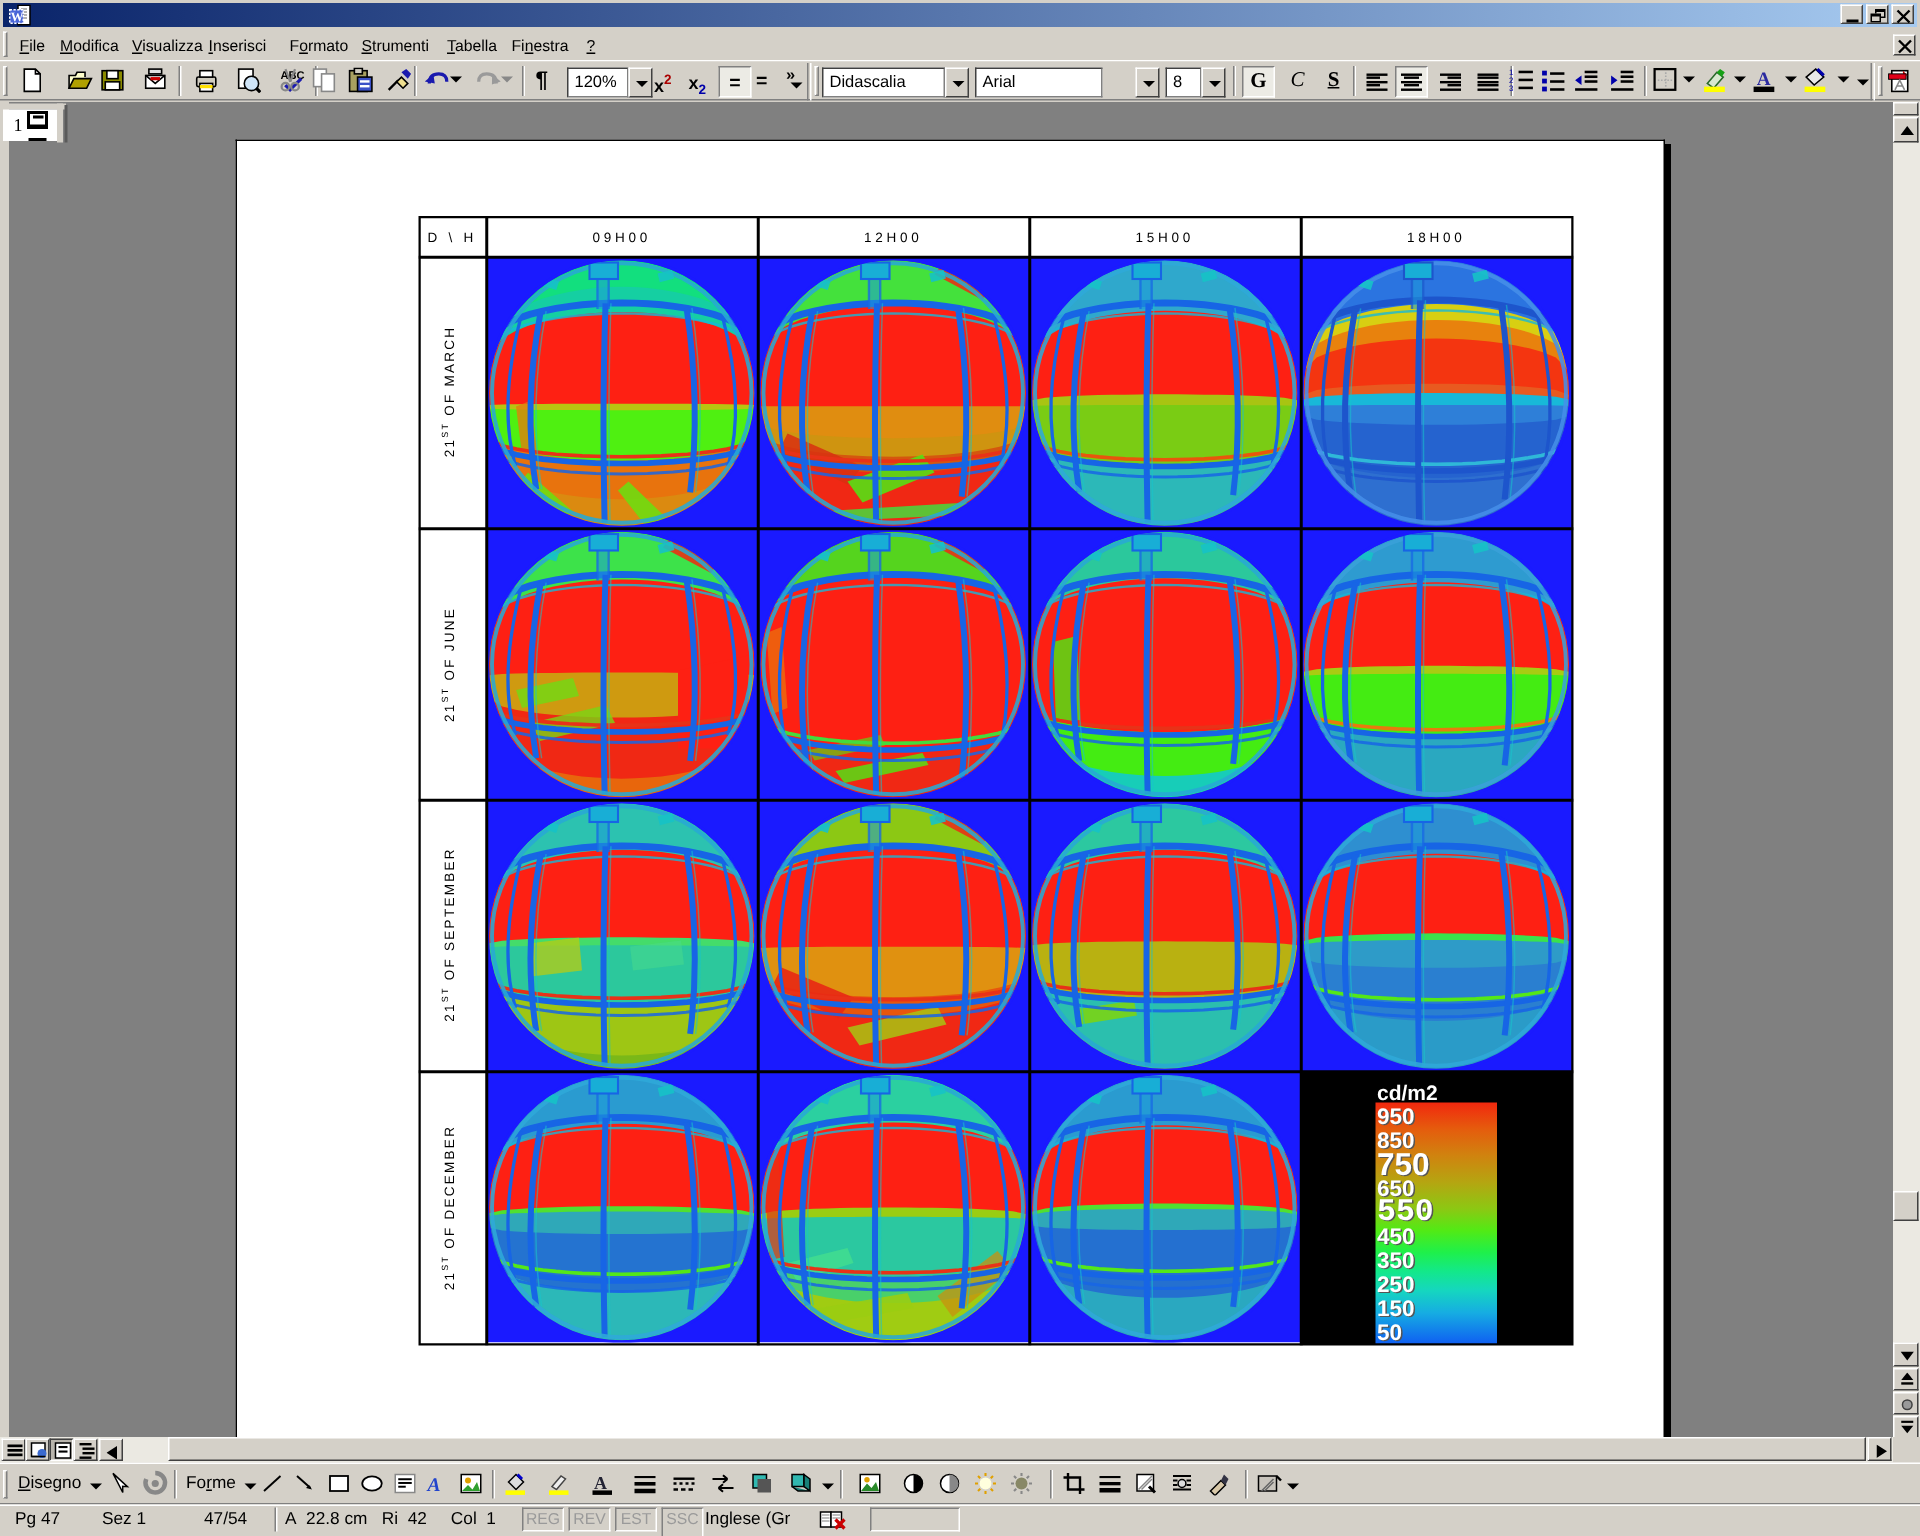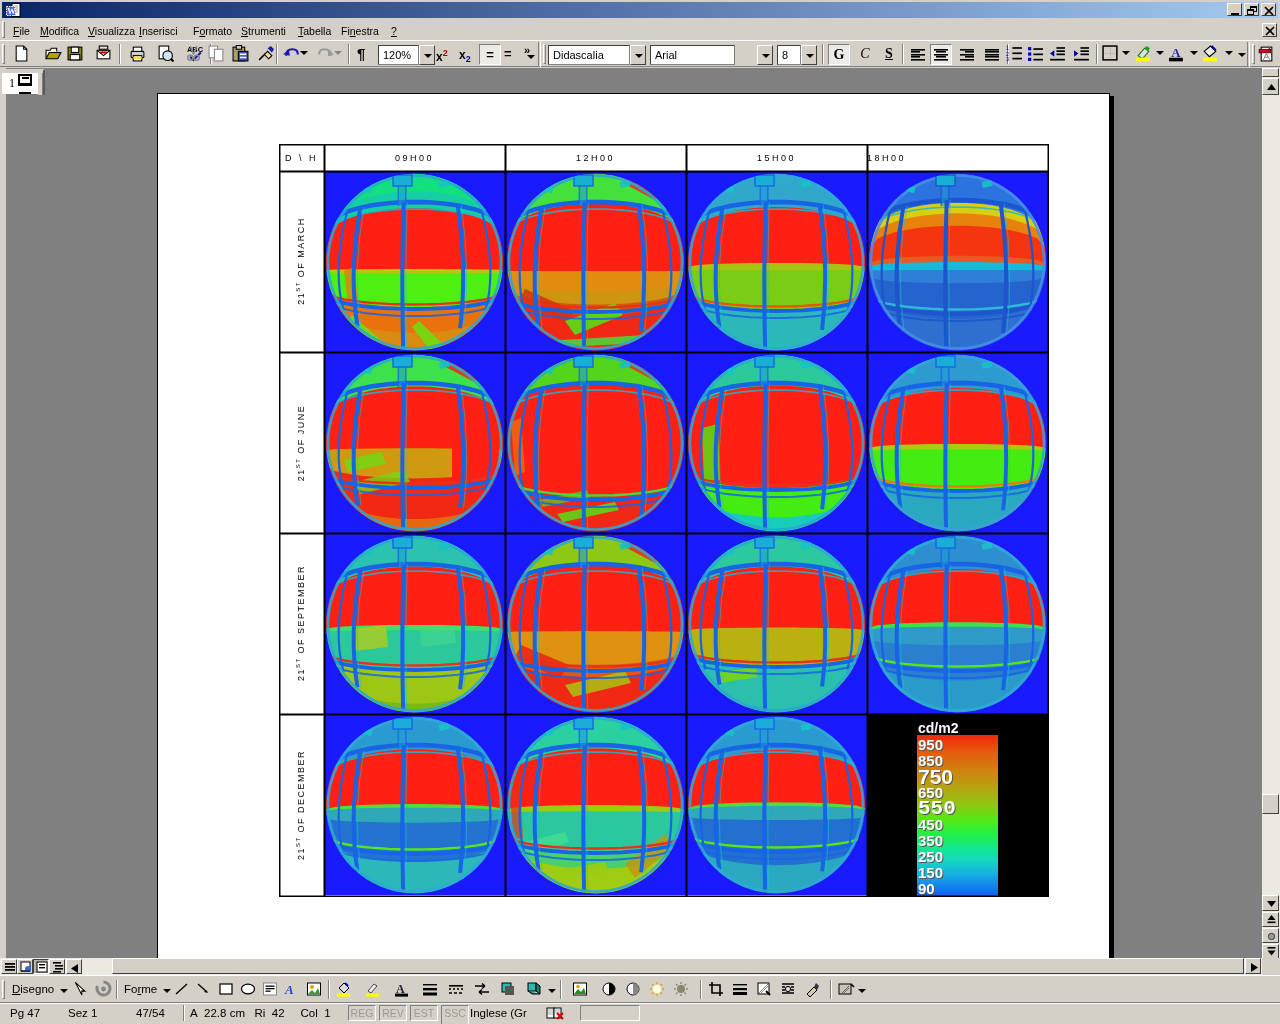--- a/index.html
+++ b/index.html
@@ -266,21 +266,21 @@
       <line x1="588.5" y1="0" x2="588.5" y2="753" stroke="#000" stroke-width="2"></line>
       <line x1="0" y1="27.5" x2="770" y2="27.5" stroke="#000" stroke-width="2"></line>
       <line x1="0" y1="208.5" x2="770" y2="208.5" stroke="#000" stroke-width="2"></line>
       <line x1="0" y1="389.5" x2="770" y2="389.5" stroke="#000" stroke-width="2"></line>
       <line x1="0" y1="570.5" x2="770" y2="570.5" stroke="#000" stroke-width="2"></line>
     </svg>
     <div style="position:absolute;top:9px;width:45px;text-align:center;font-size:9px;letter-spacing:2.5px;color:#000;font-family:'Liberation Sans',sans-serif;left:0px">D \ H</div>
     <div style="position:absolute;top:9px;width:181px;text-align:center;font-size:9px;letter-spacing:2.5px;color:#000;font-family:'Liberation Sans',sans-serif;left:45px">09H00</div>
     <div style="position:absolute;top:9px;width:181px;text-align:center;font-size:9px;letter-spacing:2.5px;color:#000;font-family:'Liberation Sans',sans-serif;left:226px">12H00</div>
     <div style="position:absolute;top:9px;width:181px;text-align:center;font-size:9px;letter-spacing:2.5px;color:#000;font-family:'Liberation Sans',sans-serif;left:407px">15H00</div>
-    <div style="position:absolute;top:9px;width:181px;font-size:9px;letter-spacing:2.5px;color:#000;font-family:'Liberation Sans',sans-serif;left:588px">18H00</div>
+    <div style="position:absolute;top:9px;width:181px;text-align:center;font-size:9px;letter-spacing:2.5px;color:#000;font-family:'Liberation Sans',sans-serif;left:588px">18H00</div>
     <div class="ab" style="left:-68px;top:110px;width:181px;height:14px;text-align:center;font-size:9px;letter-spacing:1.5px;white-space:nowrap;transform:rotate(-90deg);color:#000">21<span style="font-size:6px;vertical-align:4px">ST</span> OF MARCH</div>
     <div class="ab" style="left:-68px;top:292px;width:181px;height:14px;text-align:center;font-size:9px;letter-spacing:1.5px;white-space:nowrap;transform:rotate(-90deg);color:#000">21<span style="font-size:6px;vertical-align:4px">ST</span> OF JUNE</div>
     <div class="ab" style="left:-68px;top:472px;width:181px;height:14px;text-align:center;font-size:9px;letter-spacing:1.5px;white-space:nowrap;transform:rotate(-90deg);color:#000">21<span style="font-size:6px;vertical-align:4px">ST</span> OF SEPTEMBER</div>
     <div class="ab" style="left:-68px;top:654px;width:181px;height:14px;text-align:center;font-size:9px;letter-spacing:1.5px;white-space:nowrap;transform:rotate(-90deg);color:#000">21<span style="font-size:6px;vertical-align:4px">ST</span> OF DECEMBER</div>
     <div class="ab" style="left:45px;top:27px;width:181px;height:181px;overflow:hidden"><svg width="181" height="181" viewBox="0 0 181 181">
         <rect width="181" height="181" fill="#1a1aff"></rect>
         <clipPath id="c1">
           <circle cx="90.5" cy="91.0" r="88.5"></circle>
         </clipPath>
         <g clip-path="url(#c1)">
@@ -828,21 +828,21 @@
         <div style="position:absolute;left:51px;top:6px;color:#fff;font-weight:bold;font-size:14px;font-family:'Liberation Sans',sans-serif;">cd/m2</div>
         <div style="position:absolute;left:51px;top:23px;color:#fff;font-weight:bold;font-size:15px;line-height:15px;font-family:'Liberation Sans',sans-serif;text-shadow:1px 1px 0 #555">950</div>
         <div style="position:absolute;left:51px;top:39px;color:#fff;font-weight:bold;font-size:15px;line-height:15px;font-family:'Liberation Sans',sans-serif;text-shadow:1px 1px 0 #555">850</div>
         <div style="position:absolute;left:51px;top:55px;color:#fff;font-weight:bold;font-size:21px;line-height:15px;font-family:'Liberation Sans',sans-serif;text-shadow:1px 1px 0 #555">750</div>
         <div style="position:absolute;left:51px;top:71px;color:#fff;font-weight:bold;font-size:15px;line-height:15px;font-family:'Liberation Sans',sans-serif;text-shadow:1px 1px 0 #555">650</div>
         <div style="position:absolute;left:51px;top:87px;color:#fff;font-weight:bold;font-size:21px;line-height:15px;font-family:Liberation Mono, monospace;text-shadow:1px 1px 0 #555">550</div>
         <div style="position:absolute;left:51px;top:103px;color:#fff;font-weight:bold;font-size:15px;line-height:15px;font-family:'Liberation Sans',sans-serif;text-shadow:1px 1px 0 #555">450</div>
         <div style="position:absolute;left:51px;top:119px;color:#fff;font-weight:bold;font-size:15px;line-height:15px;font-family:'Liberation Sans',sans-serif;text-shadow:1px 1px 0 #555">350</div>
         <div style="position:absolute;left:51px;top:135px;color:#fff;font-weight:bold;font-size:15px;line-height:15px;font-family:'Liberation Sans',sans-serif;text-shadow:1px 1px 0 #555">250</div>
         <div style="position:absolute;left:51px;top:151px;color:#fff;font-weight:bold;font-size:15px;line-height:15px;font-family:'Liberation Sans',sans-serif;text-shadow:1px 1px 0 #555">150</div>
-        <div style="position:absolute;left:51px;top:167px;color:#fff;font-weight:bold;font-size:15px;line-height:15px;font-family:'Liberation Sans',sans-serif;text-shadow:1px 1px 0 #555">90</div>
+        <div style="position:absolute;left:51px;top:167px;color:#fff;font-weight:bold;font-size:15px;line-height:15px;font-family:'Liberation Sans',sans-serif;text-shadow:1px 1px 0 #555">50</div>
       </div>
     </div>
   </div>
 <div style="position:absolute;left:1262px;top:68px;width:18px;height:890px;background:#ebe9e2"></div>
 <div style="position:absolute;left:1262px;top:68px;width:17px;height:9px;background:#d4d0c8;border:1px solid #fff;border-right-color:#404040;border-bottom-color:#404040"></div>
 <div class="ab btn3" style="left:1262px;top:78px;width:17px;height:17px">
     <svg class="ab" style="left:4px;top:5px" width="9" height="7">
       <path d="M4.5,0L9,6H0z" fill="#000"></path>
     </svg>
   </div>

